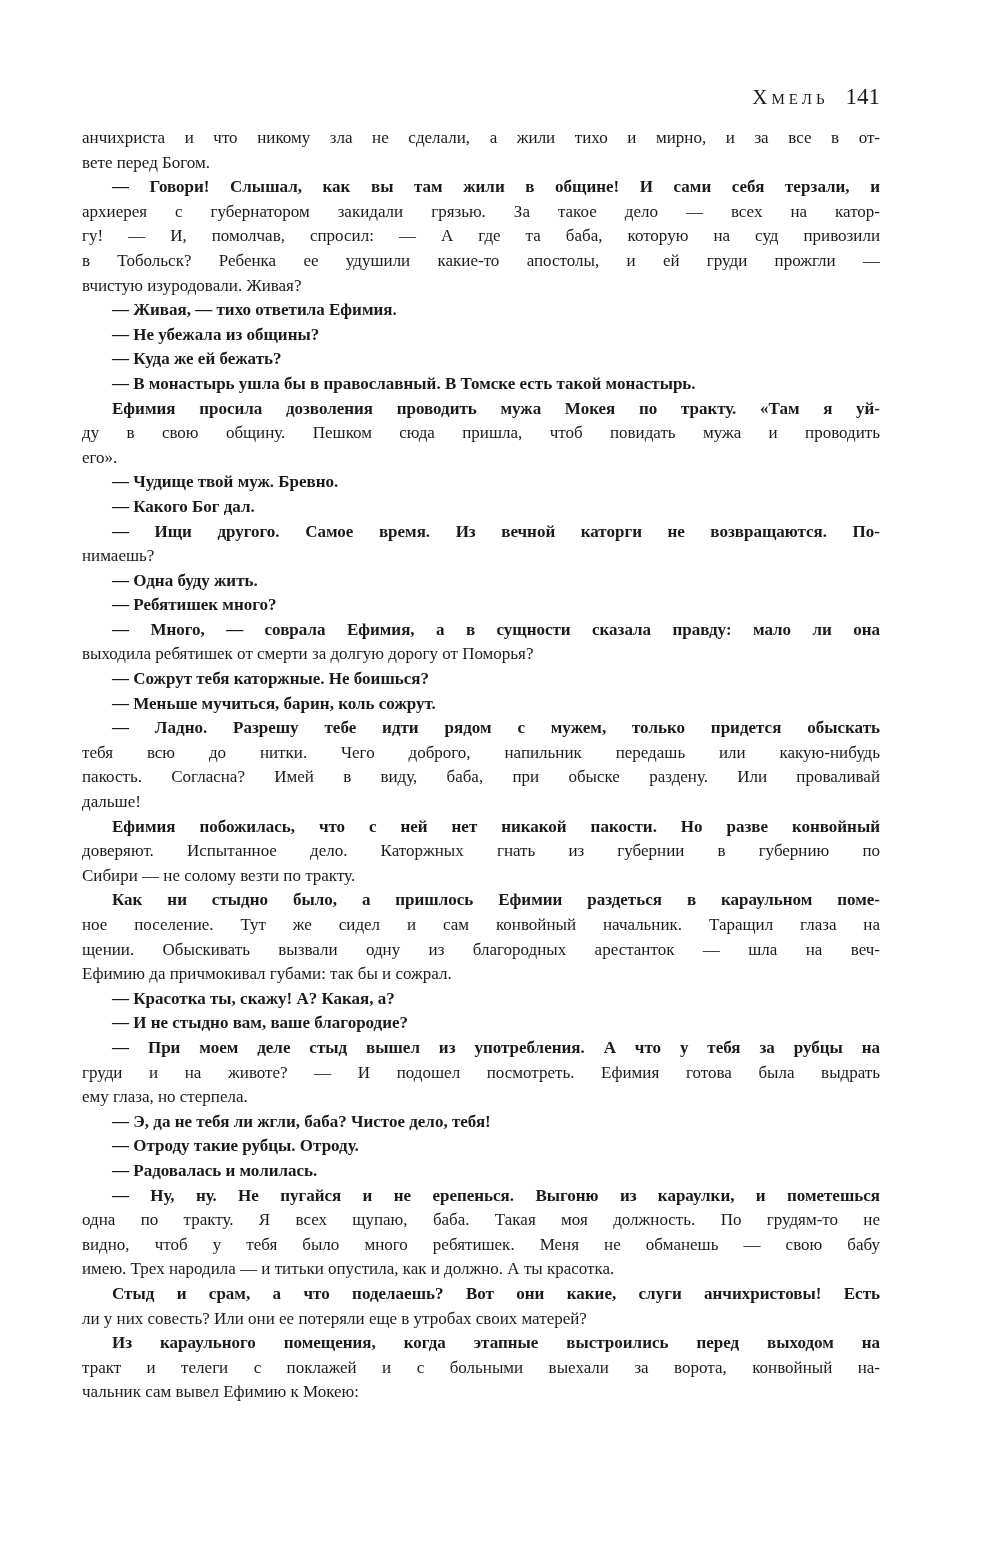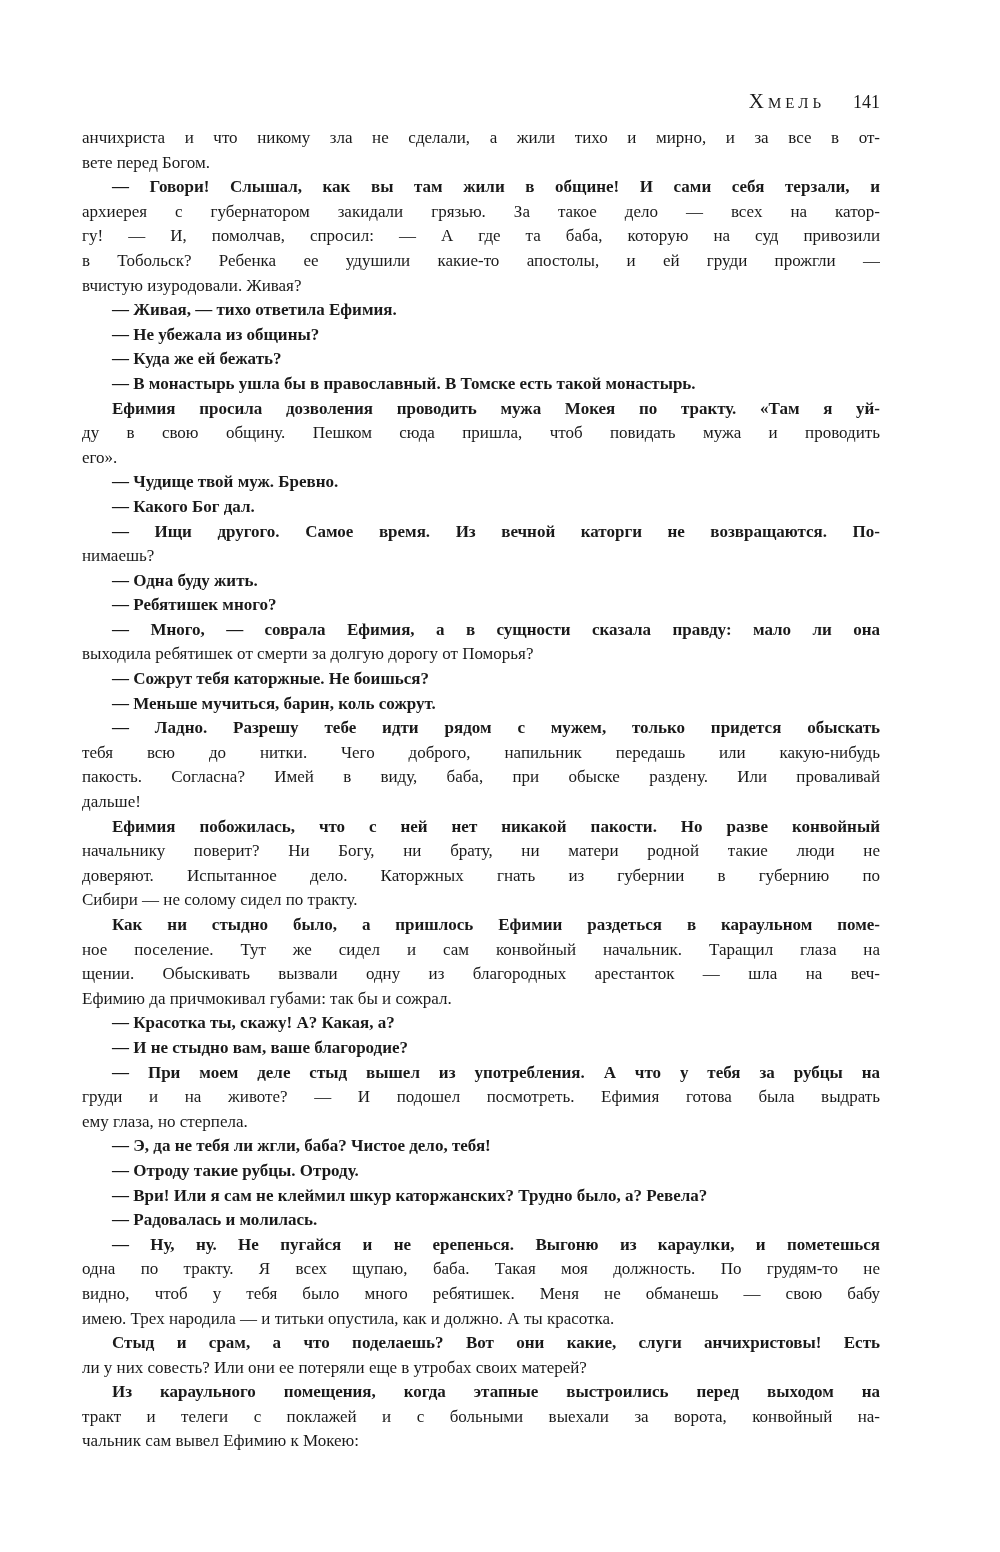--- a/index.html
+++ b/index.html
@@ -23,25 +23,24 @@
       height: 30px;
       display: flex;
       justify-content: flex-end;
       align-items: baseline;
       font-size: 24px;
     }
     .book-title {
       font-variant: small-caps;
       letter-spacing: 4px;
       font-size: 21px;
-      margin-right: 28px;
+      margin-right: 17px;
     }
     .page-number {
-      font-size: 18px;
-      margin-top: 8px;
+      font-size: 23px;
     }
     .text-block {
       position: absolute;
       top: 126px;
       left: 82px;
       width: 798px;
       font-size: 17px;
       line-height: 24.6px;
     }
     .line {
@@ -124,23 +123,22 @@
       <span class="line indent last">— Меньше мучиться, барин, коль сожрут.</span>
     </div>
     <div>
       <span class="line indent">— Ладно. Разрешу тебе идти рядом с мужем, только придется обыскать</span>
       <span class="line">тебя всю до нитки. Чего доброго, напильник передашь или какую-нибудь</span>
       <span class="line">пакость. Согласна? Имей в виду, баба, при обыске раздену. Или проваливай</span>
       <span class="line last">дальше!</span>
     </div>
     <div>
       <span class="line indent">Ефимия побожилась, что с ней нет никакой пакости. Но разве конвойный</span>
-      <span class="line">начальнику поверит? Ни Богу, ни брату, ни матери родной такие люди не</span>
       <span class="line">доверяют. Испытанное дело. Каторжных гнать из губернии в губернию по</span>
-      <span class="line last">Сибири — не солому сидел по тракту.</span>
+      <span class="line last">Сибири — не солому везти по тракту.</span>
     </div>
     <div>
       <span class="line indent">Как ни стыдно было, а пришлось Ефимии раздеться в караульном поме-</span>
       <span class="line">ное поселение. Тут же сидел и сам конвойный начальник. Таращил глаза на</span>
       <span class="line">щении. Обыскивать вызвали одну из благородных арестанток — шла на веч-</span>
       <span class="line last">Ефимию да причмокивал губами: так бы и сожрал.</span>
     </div>
     <div>
       <span class="line indent last">— Красотка ты, скажу! А? Какая, а?</span>
     </div>
@@ -152,23 +150,20 @@
       <span class="line">груди и на животе? — И подошел посмотреть. Ефимия готова была выдрать</span>
       <span class="line last">ему глаза, но стерпела.</span>
     </div>
     <div>
       <span class="line indent last">— Э, да не тебя ли жгли, баба? Чистое дело, тебя!</span>
     </div>
     <div>
       <span class="line indent last">— Отроду такие рубцы. Отроду.</span>
     </div>
     <div>
-      <span class="line indent last">— Ври! Или я сам не клеймил шкур каторжанских? Трудно было, а? Ревела?</span>
-    </div>
-    <div>
       <span class="line indent last">— Радовалась и молилась.</span>
     </div>
     <div>
       <span class="line indent">— Ну, ну. Не пугайся и не ерепенься. Выгоню из караулки, и пометешься</span>
       <span class="line">одна по тракту. Я всех щупаю, баба. Такая моя должность. По грудям-то не</span>
       <span class="line">видно, чтоб у тебя было много ребятишек. Меня не обманешь — свою бабу</span>
       <span class="line last">имею. Трех народила — и титьки опустила, как и должно. А ты красотка.</span>
     </div>
     <div>
       <span class="line indent">Стыд и срам, а что поделаешь? Вот они какие, слуги анчихристовы! Есть</span>

